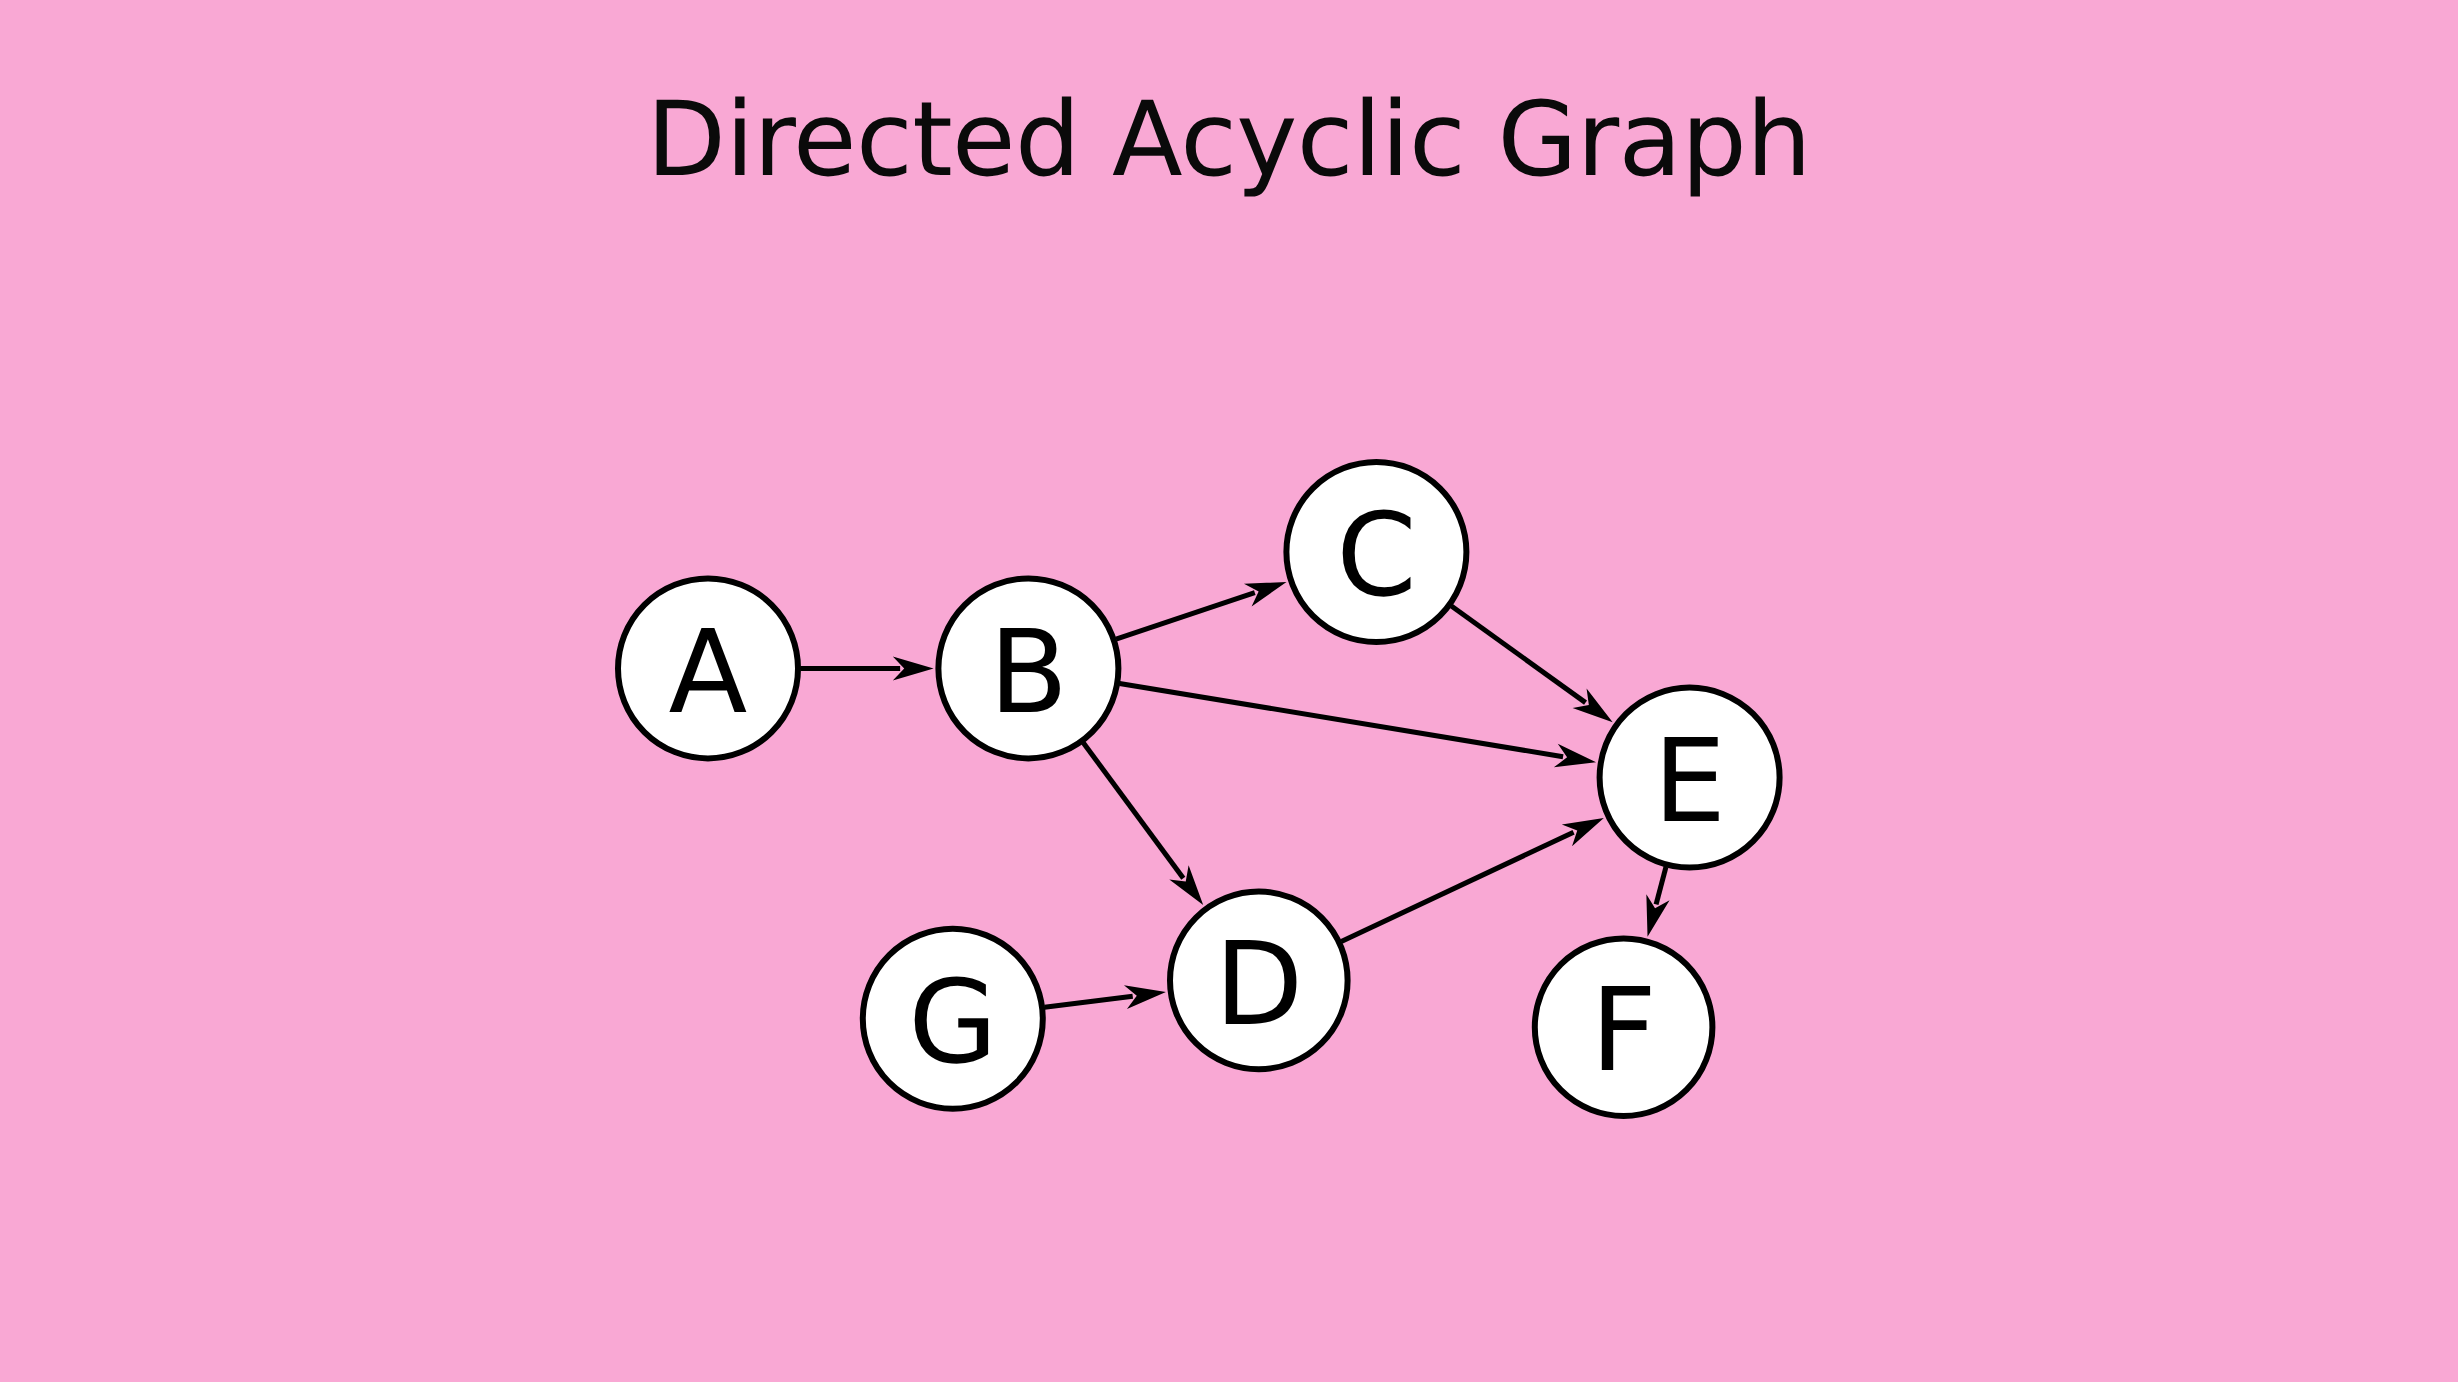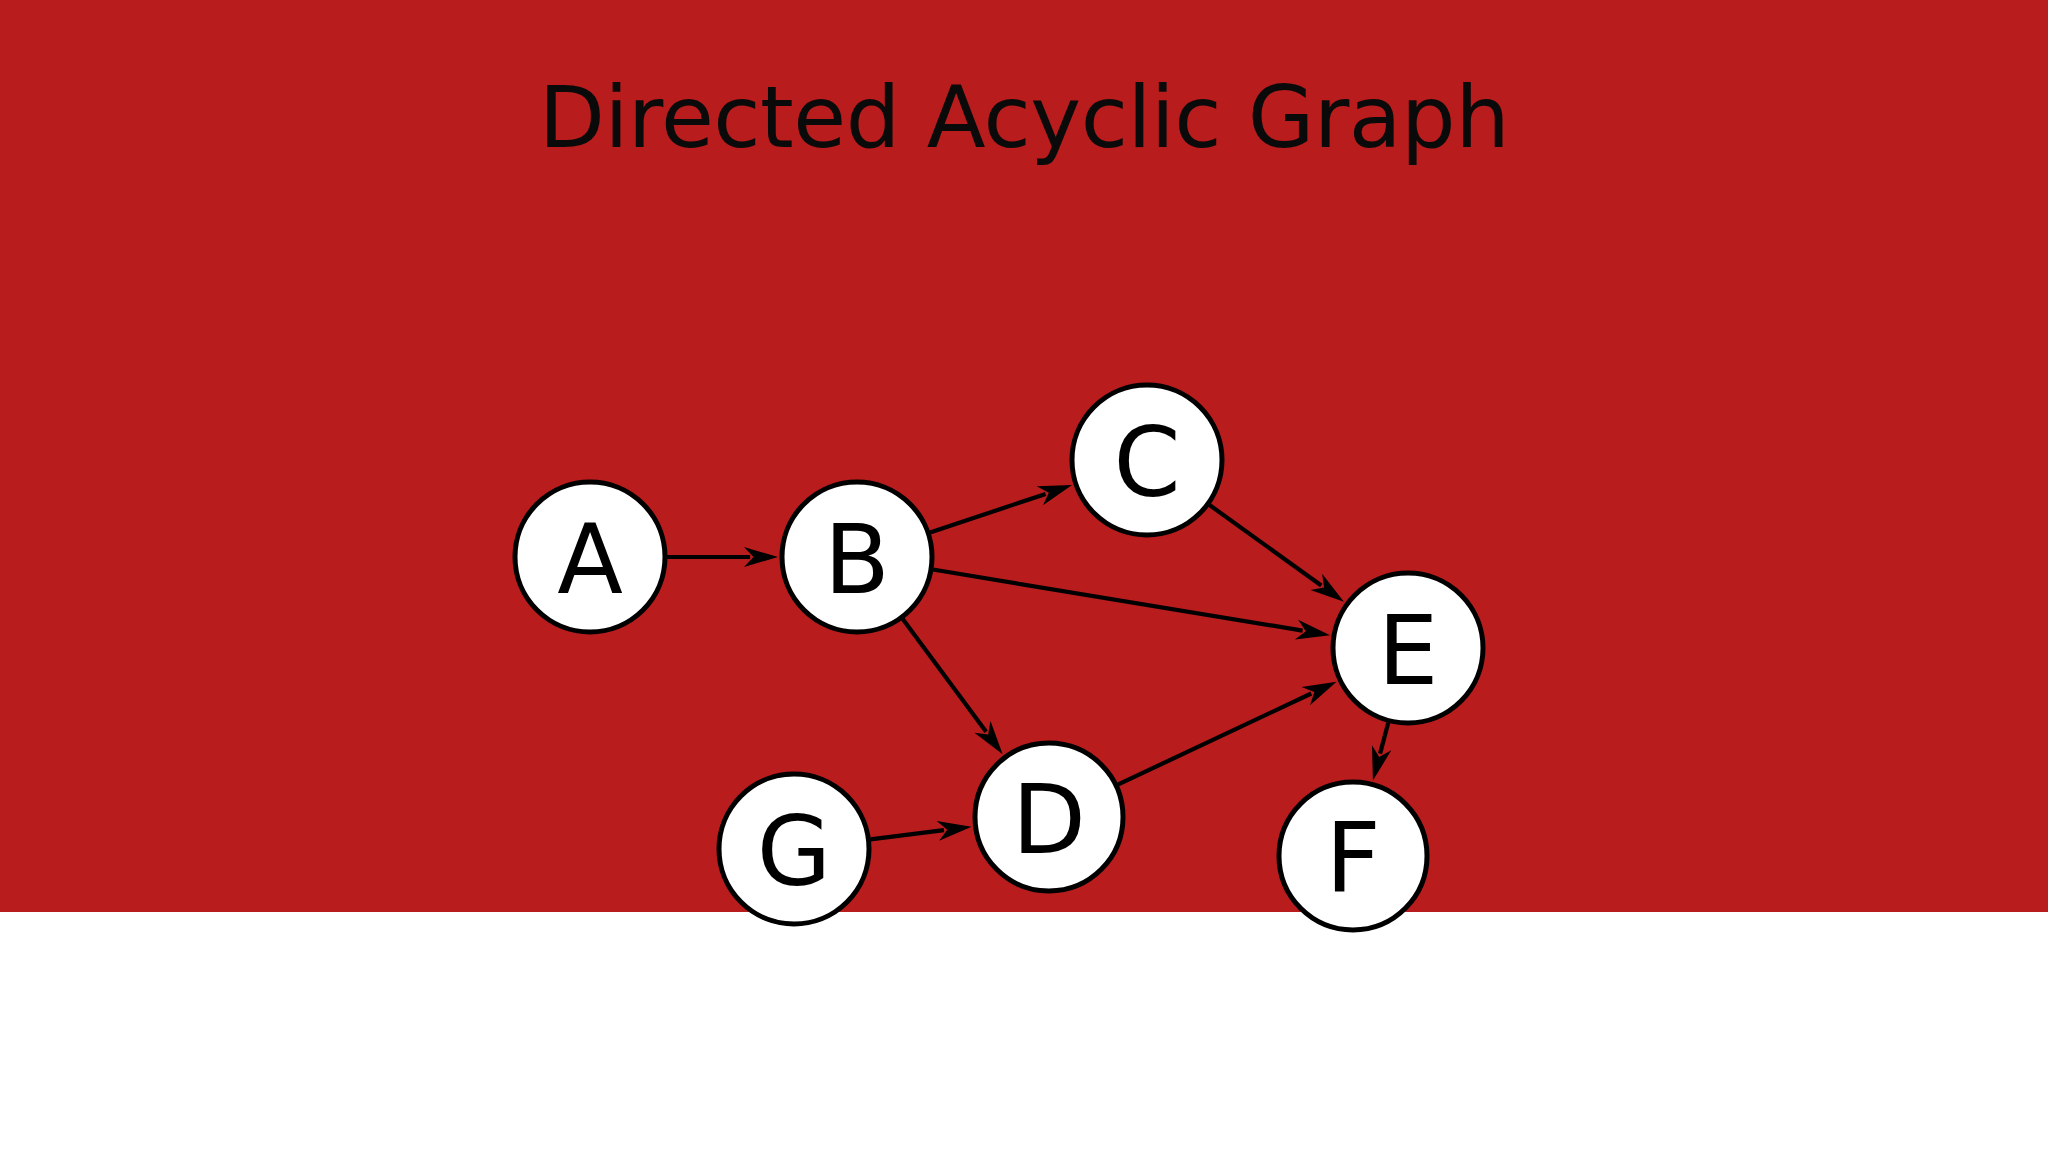--- a/index.html
+++ b/index.html
@@ -10,22 +10,22 @@
   }
   body {
     width: 2048px;
     height: 1152px;
     overflow: hidden;
     font-family: "DejaVu Sans", sans-serif;
   }
   #canvas {
     position: relative;
     width: 2048px;
-    height: 912px;
-    background: #b91c1c;
+    height: 1152px;
+    background: #f9a8d4;
   }
   #title {
     position: absolute;
     left: 0;
     top: 74px;
     width: 2048px;
     text-align: center;
     font-family: "DejaVu Sans", sans-serif;
     font-size: 86px;
     font-weight: 400;

